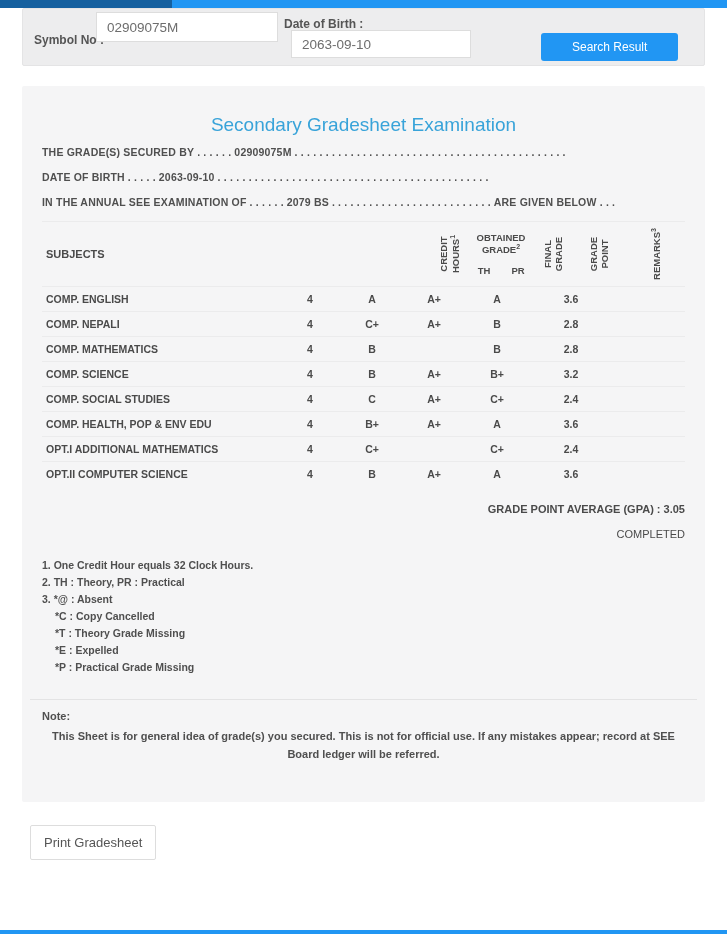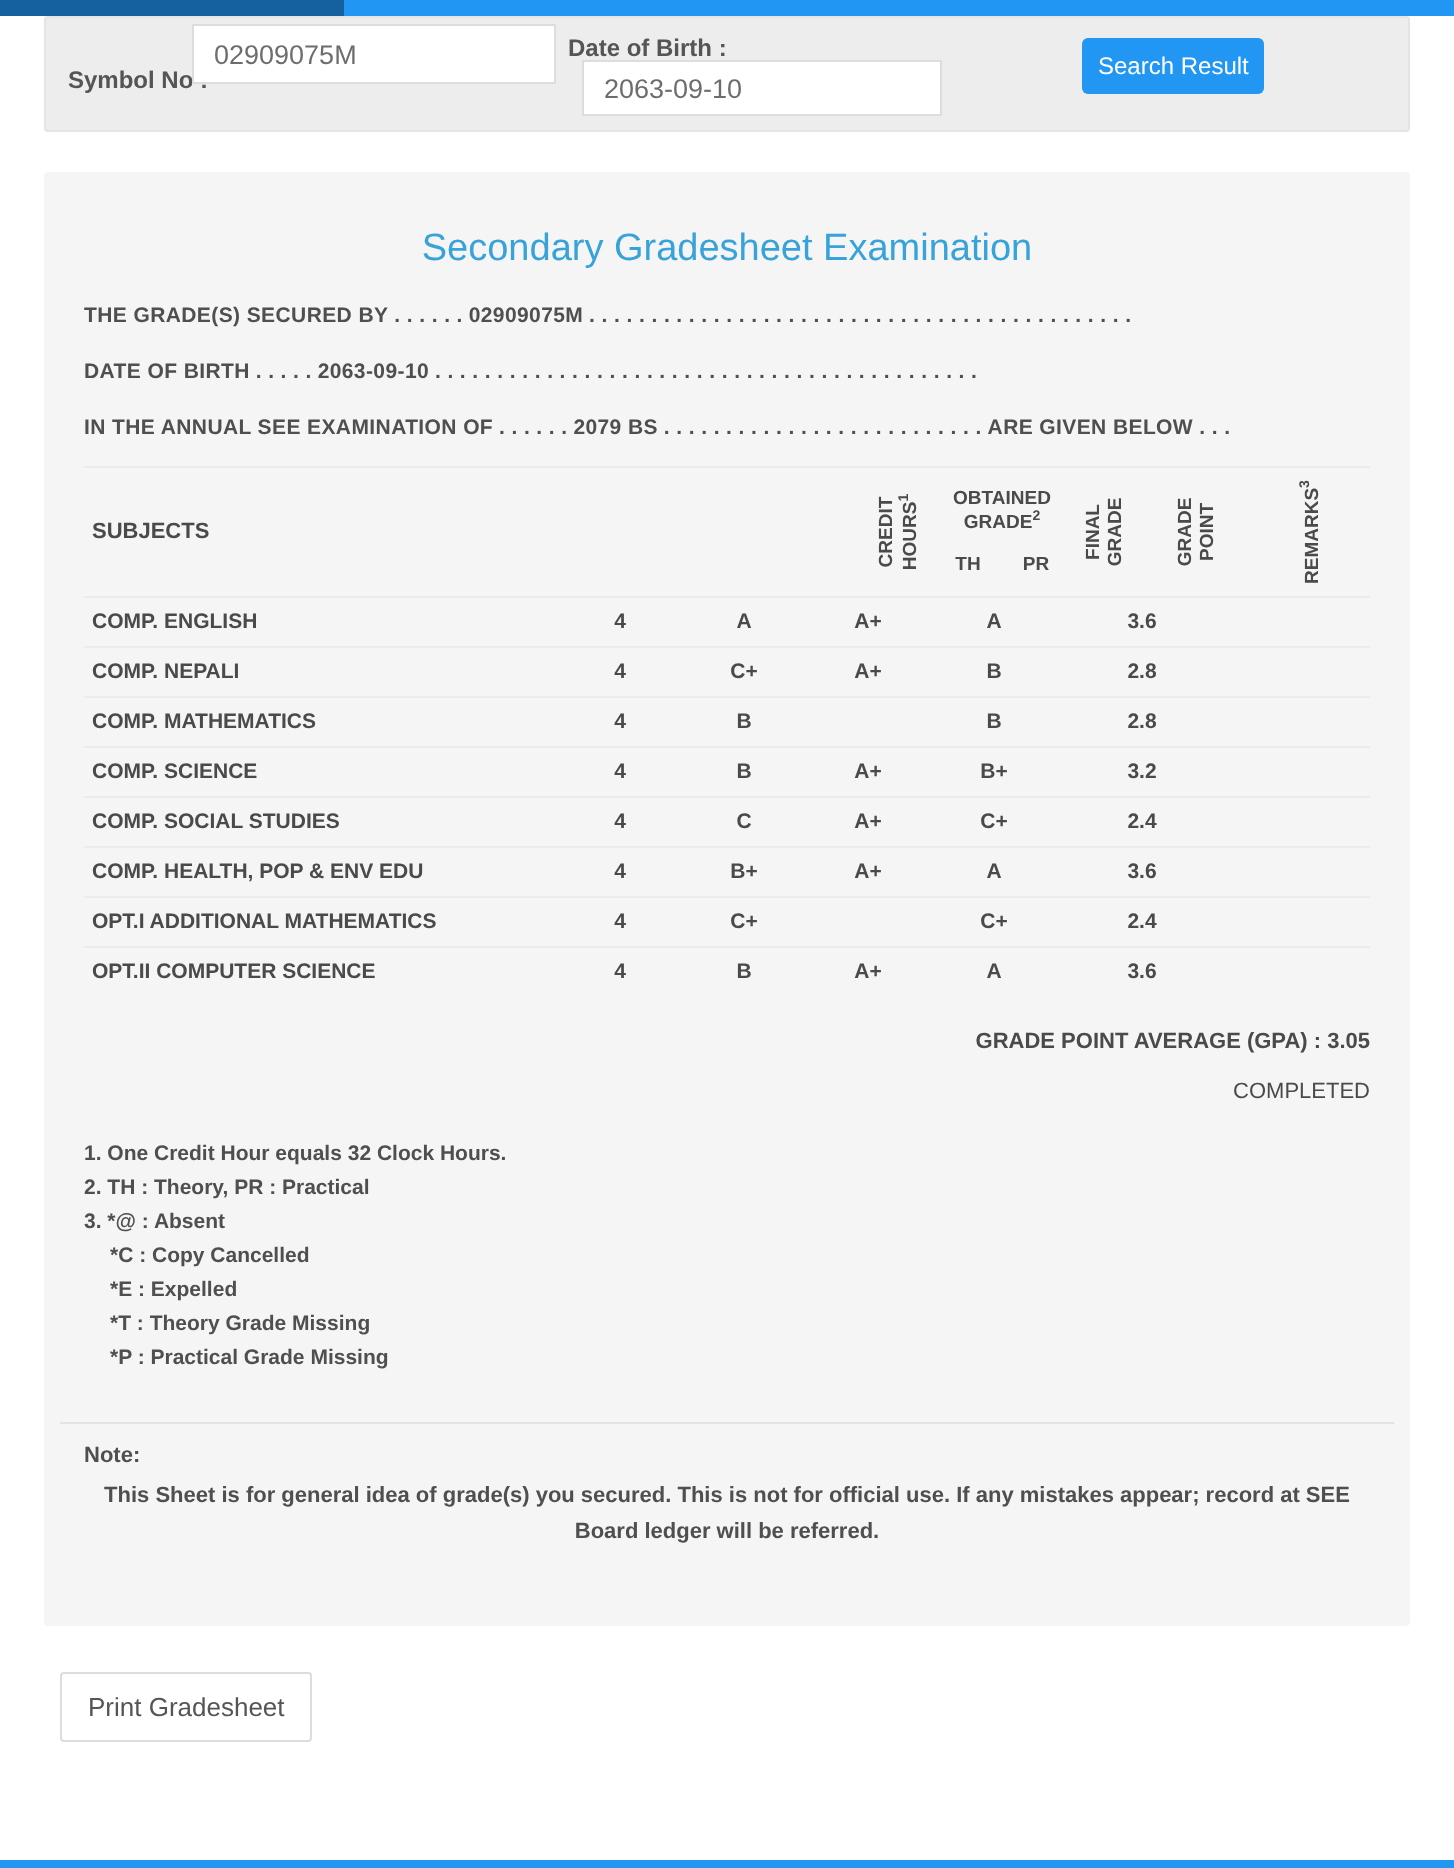--- a/index.html
+++ b/index.html
@@ -28,33 +28,33 @@
     border:1px solid #ddd;font-size:13.5px;color:#6d6d6d;padding:0 10px;outline:none;
     font-family:"Liberation Sans",sans-serif;
   }
   .dob-label{position:absolute;left:261px;top:8px;font-size:12px;font-weight:bold;color:#555;}
   .dob-input{
     position:absolute;left:268px;top:21px;width:158px;height:26px;background:#fff;
     border:1px solid #ddd;font-size:13.5px;color:#6d6d6d;padding:0 10px;outline:none;
     font-family:"Liberation Sans",sans-serif;
   }
   .search-btn{
-    position:absolute;left:518px;top:10px;background:#2196f3;color:#fff;border:none;
-    font-size:12px;padding:7px 8px;border-radius:3px;cursor:pointer;
+    position:absolute;left:518px;top:24px;background:#2196f3;color:#fff;border:none;
+    font-size:12px;padding:7px 31px;border-radius:3px;cursor:pointer;
     font-family:"Liberation Sans",sans-serif;
   }
 
   .card{
     margin-top:20px;background:#f5f5f6;border-radius:2px;
     padding:20px 12px 38px;box-sizing:border-box;min-height:716px;position:relative;
   }
   .exam-title{text-align:center;color:#38a3d9;font-size:19px;font-weight:400;margin:8px 0 10px;}
   .sheet-title{text-align:center;color:#3f3f3f;font-size:12.5px;font-weight:bold;letter-spacing:.5px;margin:0 0 21px;}
 
-  .dotline{font-size:10.5px;font-weight:bold;color:#4f4f4f;margin:16px 8px 13px;white-space:nowrap;overflow:hidden;}
+  .dotline{font-size:10.5px;font-weight:bold;color:#4f4f4f;margin:4px 8px 13px;white-space:nowrap;overflow:hidden;}
   .dotline span{letter-spacing:.2px;}
 
   .gtable{margin:8px 8px 0;}
   .g-head{display:flex;height:64px;border-top:1px solid #ebebec;}
   .h-sub{flex:1;display:flex;align-items:center;padding-left:4px;font-size:11px;font-weight:bold;color:#4a4a4a;}
   .vhead{position:relative;}
   .w-credit{width:34px;}.w-final{width:36px;}.w-point{width:56px;}.w-rem{width:58px;}
   .rot{
     position:absolute;left:50%;top:50%;transform:translate(-50%,-50%) rotate(-90deg);
     width:42px;text-align:center;font-size:9.5px;font-weight:bold;color:#4a4a4a;line-height:1.2;
@@ -236,22 +236,22 @@
     </div>
 
     <div class="gpa-line">GRADE POINT AVERAGE (GPA) : 3.05</div>
     <div class="status-line">COMPLETED</div>
 
     <div class="footnotes">
         <div class="note-line">1. One Credit Hour equals 32 Clock Hours.</div>
         <div class="note-line">2. TH : Theory, PR : Practical</div>
         <div class="note-line">3. *@ : Absent</div>
         <div class="note-line indent">*C : Copy Cancelled</div>
+        <div class="note-line indent">*T : Theory Grade Missing</div>
         <div class="note-line indent">*E : Expelled</div>
-        <div class="note-line indent">*T : Theory Grade Missing</div>
         <div class="note-line indent">*P : Practical Grade Missing</div>
       </div>
 
     <hr class="card-hr">
     <div class="note-label">Note:</div>
     <div class="note-text">This Sheet is for general idea of grade(s) you secured. This is not for official use. If any mistakes appear; record at SEE Board ledger will be referred.</div>
   </div>
 
   <button class="print-btn">Print Gradesheet</button>
 

